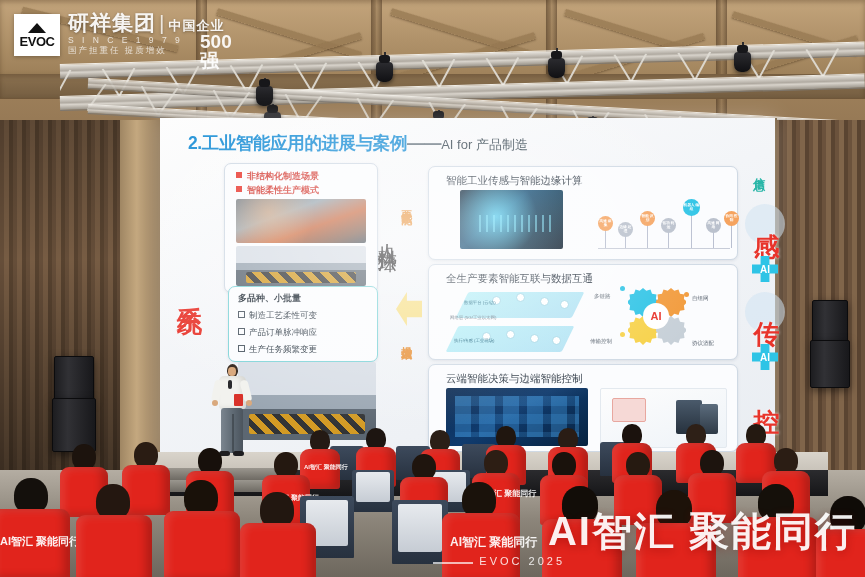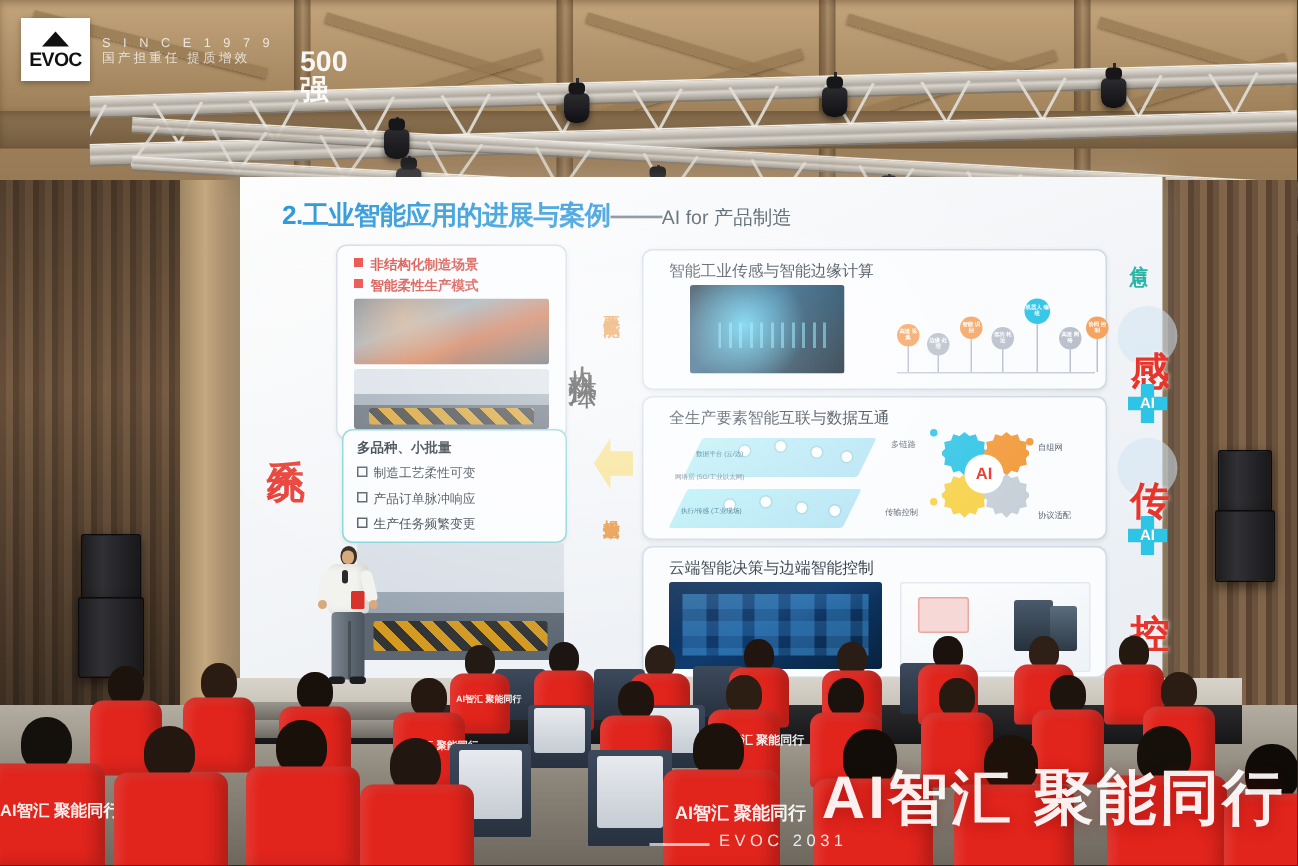--- a/index.html
+++ b/index.html
@@ -578,29 +578,32 @@
     <div class="p-head" style="left:16px;top:0;width:36px;height:38px;background:#15100a;"></div>
     <div class="p-body" style="left:-4px;top:33px;width:80px;height:70px;"></div>
   </div>
   <div class="person" style="left:820px;top:496px;">
     <div class="p-head" style="left:10px;top:0;width:36px;height:38px;background:#0f0b07;"></div>
     <div class="p-body" style="left:-4px;top:33px;width:74px;height:64px;"></div>
   </div>
 
   <div class="banner">
     <div class="bn-main">AI智汇 聚能同行</div>
-    <div class="bn-sub">EVOC 2031</div>
+    <div class="bn-sub">EVOC 2025</div>
   </div>
 
   <div class="logo">
     <div class="logo-mark">
       <div class="star"></div>
       <div class="evoc">EVOC</div>
     </div>
     <div class="logo-text logo-stack">
+      <div class="logo-l1">
+        <span>研祥集团</span><span class="sep">|</span><span class="cn500">中国企业</span>
+      </div>
       <div class="logo-l2">S I N C E  1 9 7 9</div>
       <div class="logo-l3">国产担重任  提质增效</div>
     </div>
     <div class="logo-text logo-right" style="position:absolute;left:186px;top:20px;">
       <div class="logo-500">500强</div>
     </div>
   </div>
 
 </div>
 

